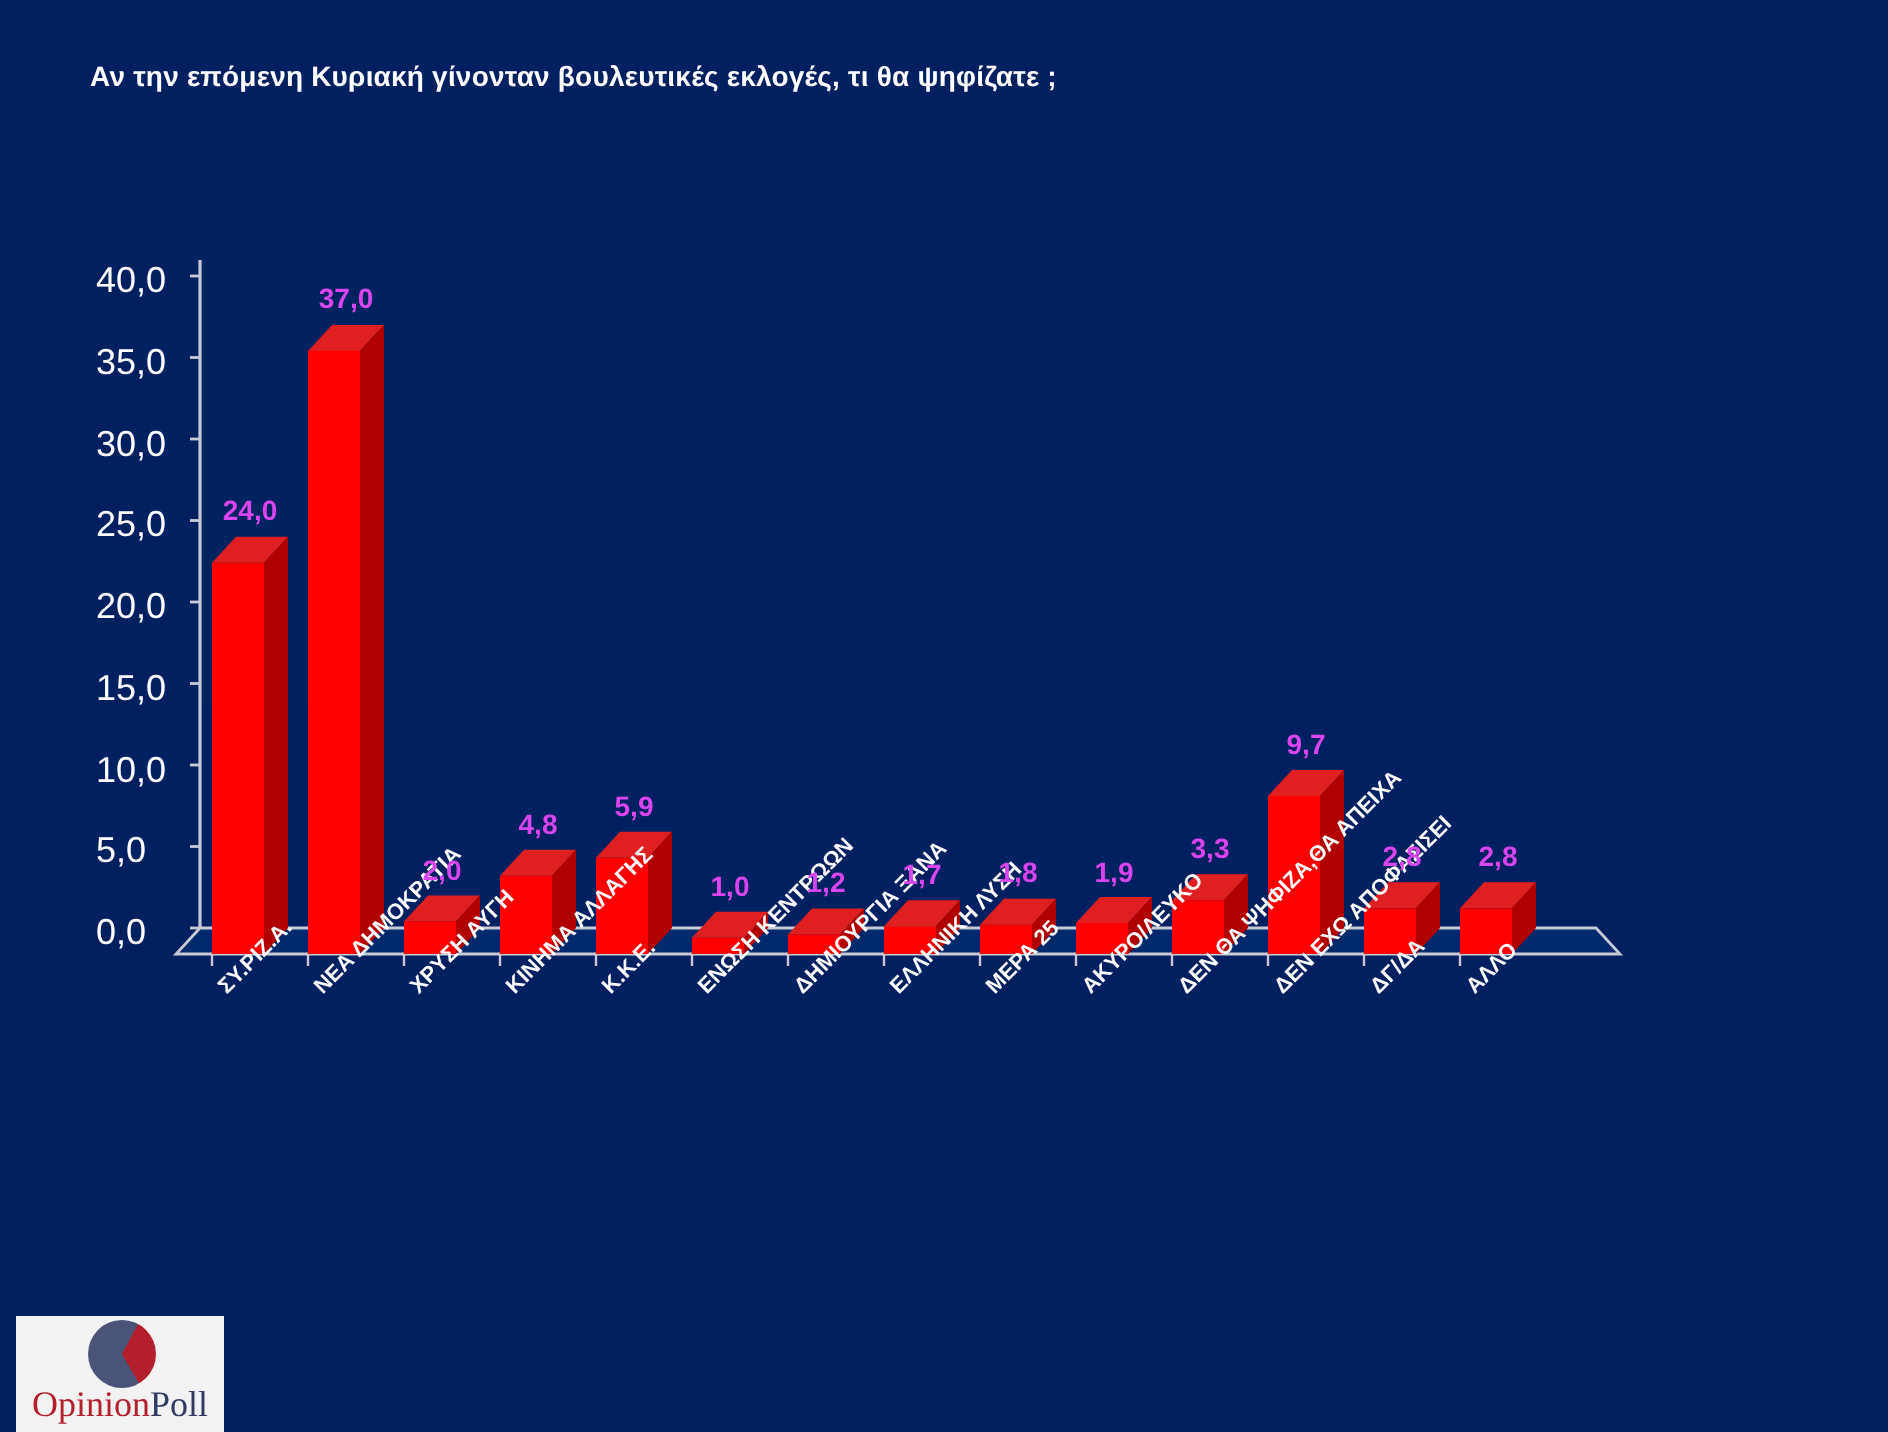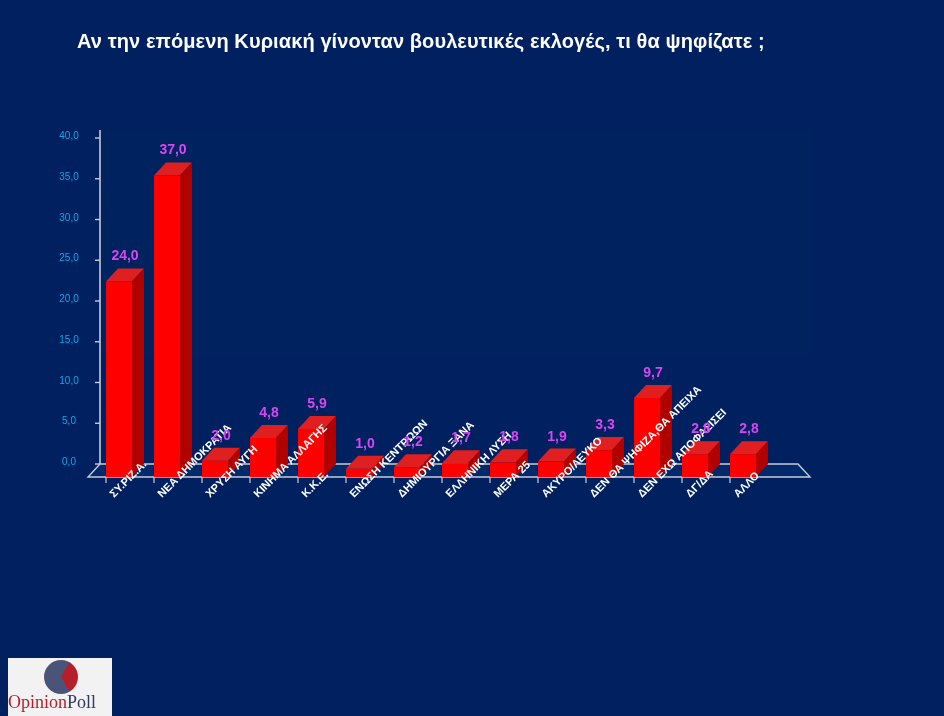--- a/index.html
+++ b/index.html
@@ -18,42 +18,41 @@
   #chart-root {
     position: absolute;
     inset: 0;
   }
 
   
   #chart-title {
     position: absolute;
     left: 45px;
     top: 30px;
-    font-size: 20px;
+    font-size: 14px;
     font-weight: bold;
     color: #ffffff;
     letter-spacing: 0.1px;
     white-space: nowrap;
-    margin-left: 32px;
   }
 
   
   #plot-area {
     position: absolute;
     left: 0;
     top: 0;
     width: 944px;
     height: 716px;
   }
 
   .y-tick-label {
     position: absolute;
-    color: #0ea5e9;
-    font-size: 10px;
-    text-align: center;
+    color: #ffffff;
+    font-size: 18px;
+    text-align: left;
     width: 42px;
     white-space: nowrap;
   }
 
   .cat-label {
     position: absolute;
     color: #ffffff;
     font-size: 11px;
     font-weight: bold;
     white-space: nowrap;
@@ -91,20 +90,21 @@
       conic-gradient(from 0deg,
         #4a5478 0deg 28deg,
         #b3202c 28deg 150deg,
         #4a5478 150deg 360deg);
   }
   #logo-text {
     position: absolute;
     left: 0px;
     top: 34px;
     width: 104px;
+    text-align: center;
     font-size: 18px;
     font-family: "Liberation Serif", serif;
     white-space: nowrap;
   }
   .logo-opinion { color: #b3202c; }
   .logo-poll { color: #2f3a63; }
 </style>
 </head>
 <body>
 

